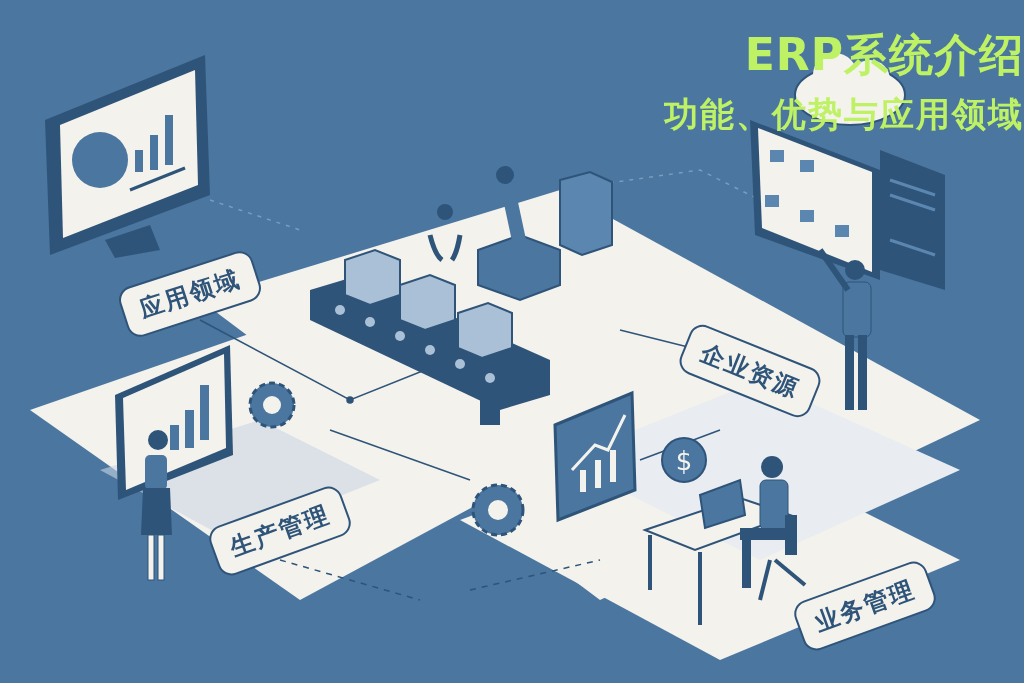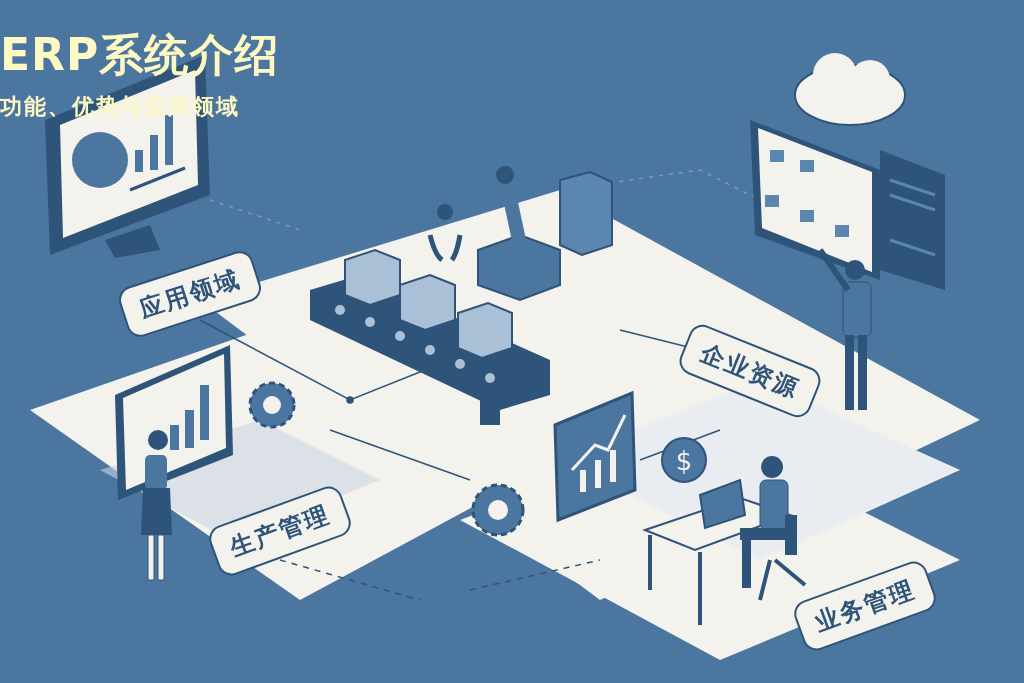--- a/index.html
+++ b/index.html
@@ -1,21 +1,21 @@
 <!DOCTYPE html>
 <html><head>
 <meta charset="utf-8">
 <style>
   html,body{margin:0;padding:0;}
   body{width:1024px;height:683px;overflow:hidden;background:#4a76a0;font-family:"DejaVu Sans","Liberation Sans",sans-serif;}
   .stage{position:relative;width:1024px;height:683px;}
   svg.scene{position:absolute;left:0;top:0;}
-  .title{position:absolute;left:0;width:1024px;text-align:left;color:#fef9c3;font-weight:bold;}
+  .title{position:absolute;left:0;width:1024px;text-align:right;color:#bef264;font-weight:bold;}
   .t1{top:26px;font-size:44px;letter-spacing:1px;}
-  .t2{top:92px;font-size:22px;letter-spacing:2px;}
+  .t2{top:92px;font-size:34px;letter-spacing:2px;}
   .label{position:absolute;background:#f4f2ec;border:2.5px solid #2f5479;border-radius:14px;color:#2f5479;font-size:24px;font-weight:bold;padding:8px 16px;white-space:nowrap;letter-spacing:2px;}
 </style>
 </head>
 <body>
 
 <div class="stage">
 <svg class="scene" width="1024" height="683" viewBox="0 0 1024 683">
 
   <g>
     <polygon points="200,300 560,190 980,420 600,600" fill="#f4f2ec"></polygon>

